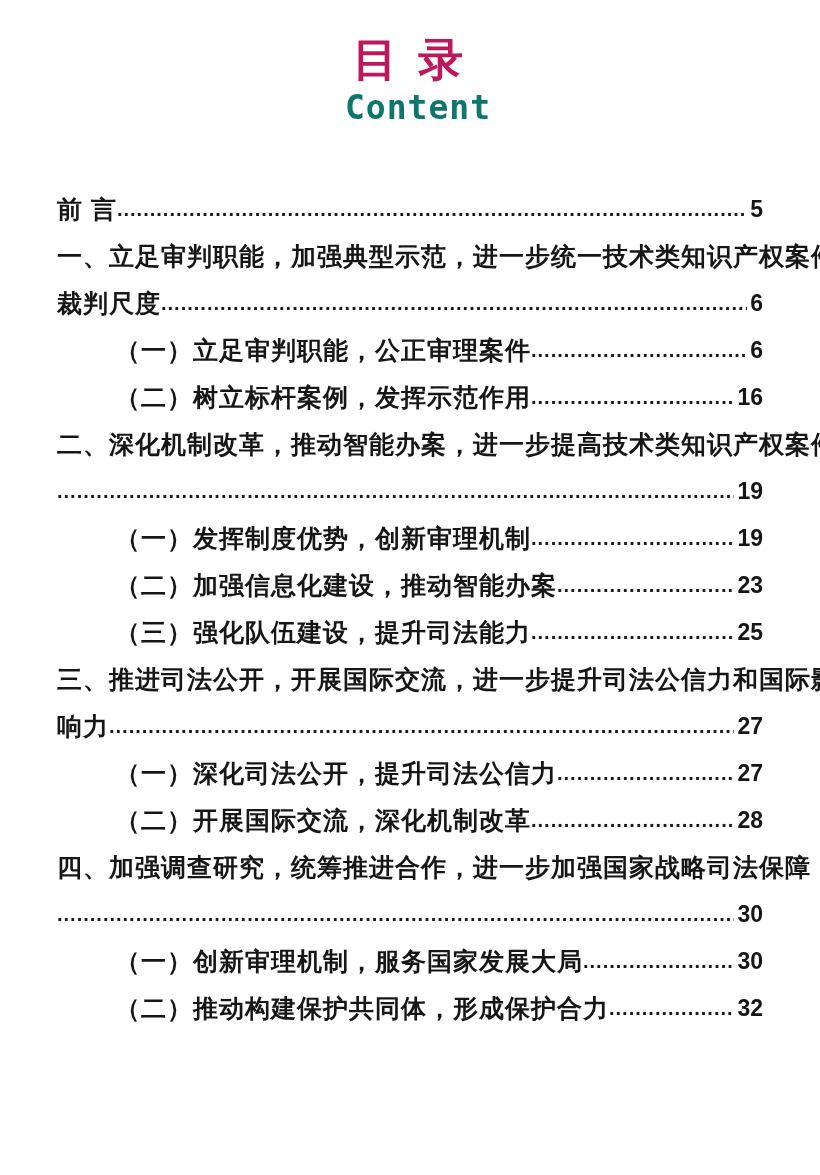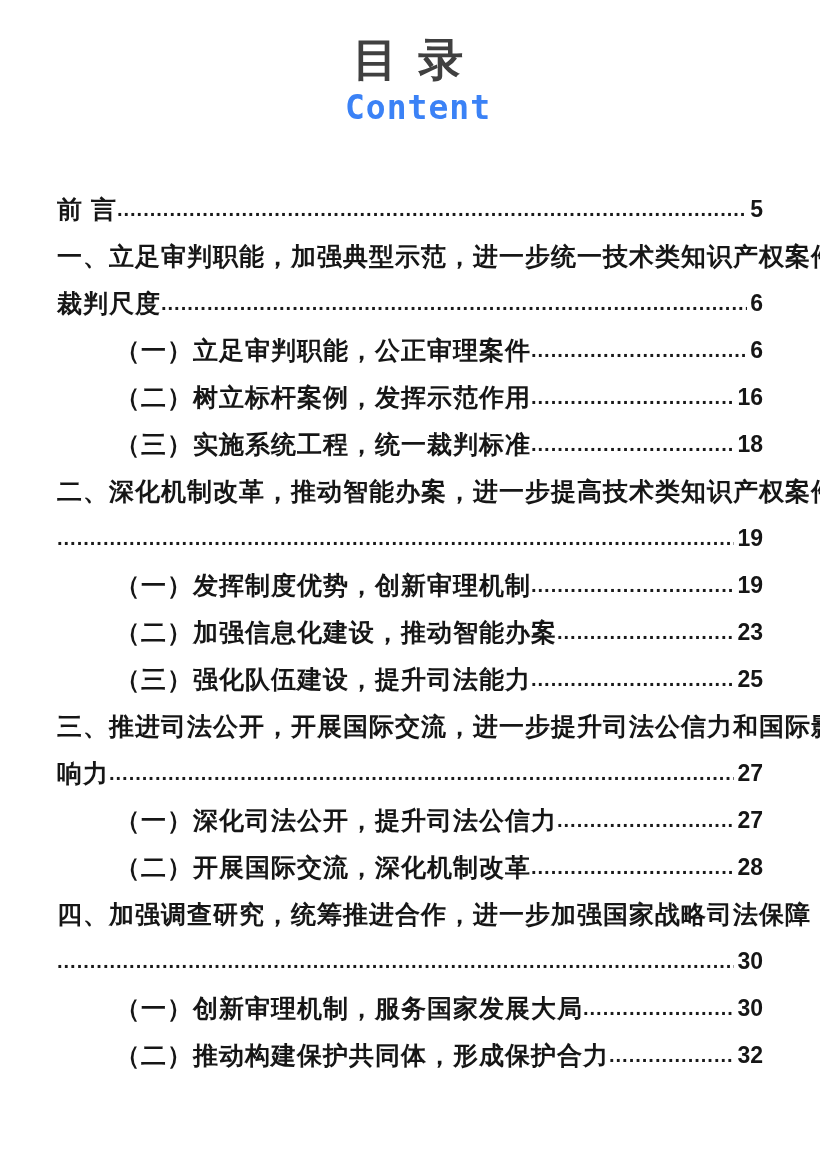--- a/index.html
+++ b/index.html
@@ -21,30 +21,30 @@
   .title-block {
     text-align: center;
     margin-bottom: 58px;
   }
   .title-cn {
     font-size: 45px;
     font-weight: 700;
     line-height: 52px;
     letter-spacing: 4px;
     margin: 0;
-    color: #404040;
+    color: #be185d;
   }
   .title-en {
     font-family: "DejaVu Sans Mono", monospace;
     font-size: 33px;
     font-weight: 700;
     line-height: 40px;
     letter-spacing: 1px;
     margin: 2px 0 0 16px;
-    color: #3b82f6;
+    color: #0f766e;
   }
   .toc {
     width: 706px;
     margin: 0 auto;
   }
   .toc-row {
     display: flex;
     align-items: flex-end;
     font-size: 25px;
     font-weight: 600;
@@ -125,25 +125,20 @@
     <span class="toc-dots"></span>
     <span class="toc-page">6</span>
   </div>
 
   <div class="toc-row indent sub">
     <span class="toc-text">（二）树立标杆案例，发挥示范作用</span>
     <span class="toc-dots"></span>
     <span class="toc-page">16</span>
   </div>
 
-  <div class="toc-row indent sub">
-    <span class="toc-text">（三）实施系统工程，统一裁判标准</span>
-    <span class="toc-dots"></span>
-    <span class="toc-page">18</span>
-  </div>
 
   <div class="toc-row wrap-line">
     <span class="toc-text">二、深化机制改革，推动智能办案，进一步提高技术类知识产权案件</span>
     
     
   </div>
 
   <div class="toc-row">
     <span class="toc-dots"></span>
     <span class="toc-page">19</span>

